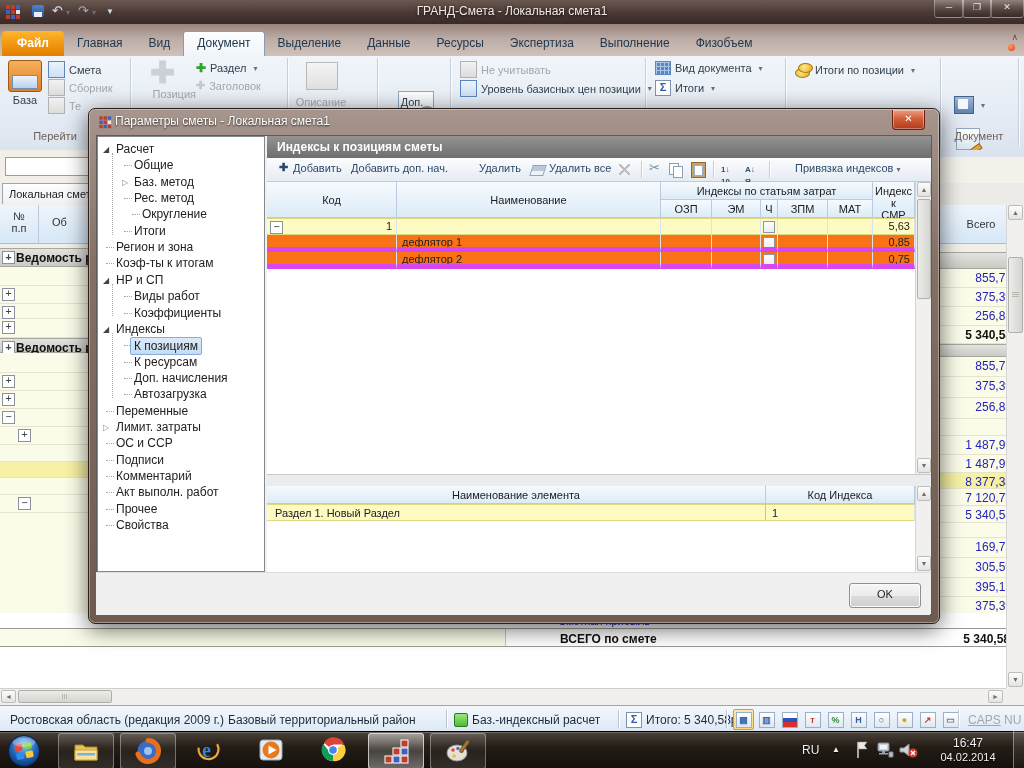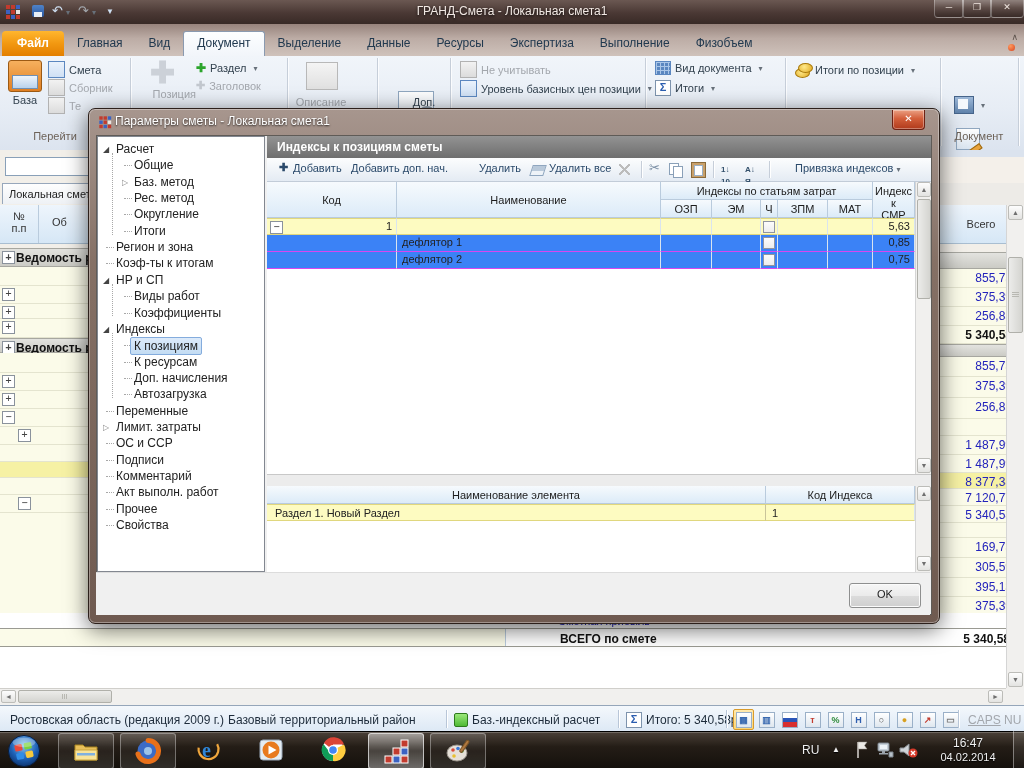--- a/index.html
+++ b/index.html
@@ -123,21 +123,21 @@
   .ic-copy::before{left:0;top:0;} .ic-copy::after{left:4px;top:3px;}
   .ic-paste{position:relative;width:13px;height:14px;background:#c8a06a;border:1px solid #8a6a3a;}
   .ic-paste::after{content:"";position:absolute;left:2px;top:2px;width:7px;height:9px;background:#fff;border:1px solid #9ab0c8;}
   .sorttxt{font-size:8px;line-height:8px;color:#33506b;font-weight:bold;}
   
   .dgrid{background:#fff;overflow:hidden;box-sizing:border-box;}
   .gh{position:absolute;background:linear-gradient(#f6fafd,#dcebf8);border-right:1px solid #b9cbdd;border-bottom:1px solid #b9cbdd;
     text-align:center;color:#1c1c1c;box-sizing:border-box;}
   .gcell{position:absolute;box-sizing:border-box;border-right:1px solid #d9e4ef;white-space:nowrap;overflow:hidden;}
   .rowY{background:#fdfbc1;border-top:1px solid #e0d77e;border-bottom:1px solid #e0d77e;}
-  .rowB{background:#3b82f6;border-bottom:1px solid #d946ef;}
+  .rowB{background:#f97316;border-bottom:5px solid #d946ef;}
   .chk{position:absolute;width:12px;height:12px;border:1px solid #9094a0;background:linear-gradient(#fcfcfc,#ededed);box-sizing:border-box;}
   #dlg-okstrip{left:96px;top:572px;width:834px;height:42px;background:#f0f0f0;border-top:1px solid #dcdcdc;}
   #ok-btn{left:849px;top:583px;width:70px;height:23px;border:1px solid #8e8f8f;border-radius:3px;
     background:linear-gradient(#f6f6f6,#ebebeb 50%,#dcdcdc 50%,#cfcfcf);text-align:center;line-height:21px;font-size:11px;
     box-shadow:inset 0 0 0 1px #fbfbfb;}
   
   #statusbar{left:0;top:705px;width:1024px;height:26px;border-top:1px solid #95a6ba;
     background:linear-gradient(#f4f8fc,#dce8f5);}
   .ssep{position:absolute;top:4px;width:1px;height:18px;background:#b8c6d8;box-shadow:1px 0 0 #fff;}
   .stext{position:absolute;top:7px;font-size:12px;color:#1d2b3a;white-space:nowrap;}
@@ -214,21 +214,21 @@
       <span class="rtext">Раздел</span>
       <span class="dd">▾</span>
     </div>
     <div class="rbtn-sm" style="left:196px;top:23px;">
       <span class="plus-gray">✚</span>
       <span class="rtext gray">Заголовок</span>
     </div>
     <div class="abs desc-icon" style="left:306px;top:6px;"></div>
     <div class="abs rtext gray" style="left:290px;top:40px;width:62px;text-align:center;">Описание</div>
     <div class="abs mag-icon" style="left:398px;top:3px;"></div>
-    <div class="abs rtext" style="left:400px;top:40px;width:48px;text-align:center;">Доп.</div>
+    <div class="abs rtext" style="left:388px;top:40px;width:48px;text-align:center;">Доп.</div>
 
     <div class="rbtn-sm" style="left:460px;top:5px;">
       <span class="ic16 ic-doc-gray"></span>
       <span class="rtext gray">Не учитывать</span>
     </div>
     <div class="rbtn-sm" style="left:460px;top:24px;">
       <span class="ic16 ic-doc-blue"></span>
       <span class="rtext">Уровень базисных цен позиции</span>
       <span class="dd">▾</span>
     </div>
@@ -414,21 +414,21 @@
         <div style="position: absolute; left: 36px; top: 0px;">Общие</div>
       </div>
       <div class="titem" style="left: 0px; top: 36.7px; width: 100%;">
         <div class="texp closed" style="left: 24px;">▷</div>
         <div style="position: absolute; left: 36px; top: 0px;">Баз. метод</div>
       </div>
       <div class="titem" style="left: 0px; top: 53.05px; width: 100%;">
         <div class="tstub" style="left: 26px; top: 8px;"></div>
         <div style="position: absolute; left: 36px; top: 0px;">Рес. метод</div>
       </div>
-      <div class="titem" style="left: 0px; top: 69.4px; width: 100%;">
+      <div class="titem" style="left: 8px; top: 69.4px; width: 100%;">
         <div class="tstub" style="left: 26px; top: 8px;"></div>
         <div style="position: absolute; left: 36px; top: 0px;">Округление</div>
       </div>
       <div class="titem" style="left: 0px; top: 85.75px; width: 100%;">
         <div class="tstub" style="left: 26px; top: 8px;"></div>
         <div style="position: absolute; left: 36px; top: 0px;">Итоги</div>
       </div>
       <div class="titem" style="left: 0px; top: 102.1px; width: 100%;">
         <div class="tstub" style="left: 8px; top: 8px;"></div>
         <div style="position: absolute; left: 18px; top: 0px;">Регион и зона</div>

